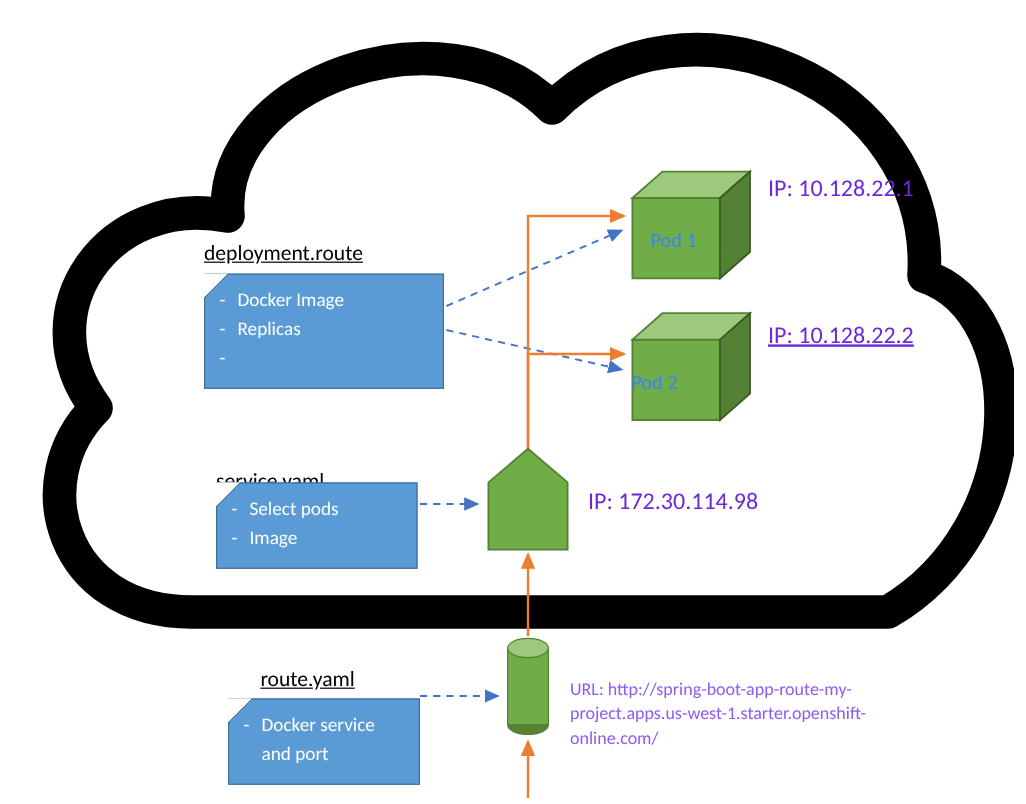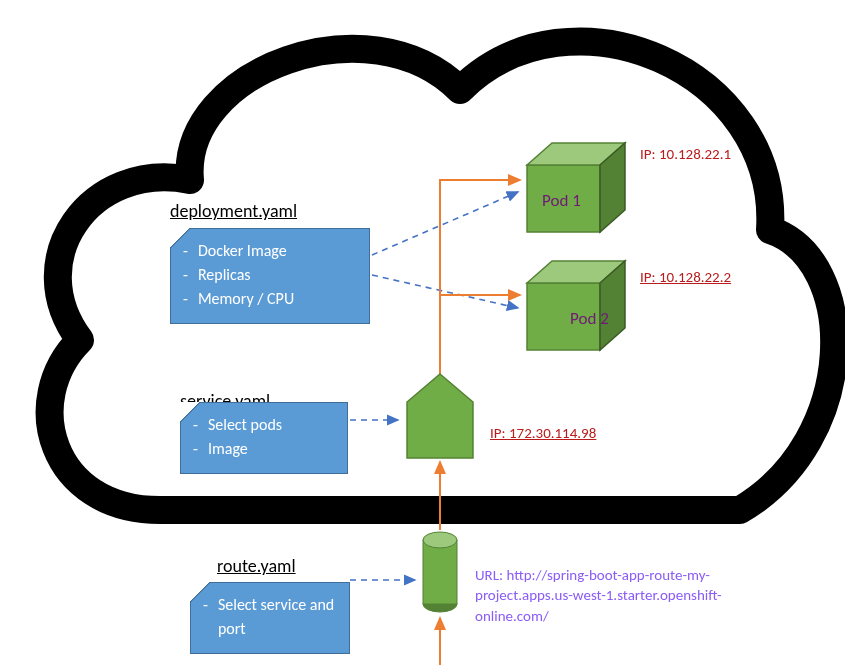--- a/index.html
+++ b/index.html
@@ -48,28 +48,28 @@
     background: linear-gradient(135deg, #fff 0 49%, #3f6f99 50% 52%, #5b9bd5 53% 100%);
   }
   .yaml-item {
     display: flex;
     gap: 10px;
   }
   .yaml-item .dash { flex: 0 0 auto; }
   .pod-label {
     position: absolute;
     font-size: 17px;
-    color: #701a75;
+    color: #3b82f6;
     z-index: 5;
     pointer-events: none;
   }
   .ip-label {
     position: absolute;
-    font-size: 15px;
-    color: #b91c1c;
+    font-size: 20px;
+    color: #6d28d9;
     white-space: nowrap;
   }
   .url-label {
     position: absolute;
     font-size: 15px;
     color: #8b5cf6;
     width: 320px;
     line-height: 1.35;
   }
   .service-shape {
@@ -116,60 +116,59 @@
     <line x1="350" y1="580" x2="415" y2="580" stroke="#4472C4" stroke-width="1.6" stroke-dasharray="6 5" marker-end="url(#arr-blue)"></line>
 
     <line x1="440" y1="665" x2="440" y2="618" stroke="#ED7D31" stroke-width="2" marker-end="url(#arr-orange)"></line>
 
     <line x1="440" y1="530" x2="440" y2="462" stroke="#ED7D31" stroke-width="2" marker-end="url(#arr-orange)"></line>
 
     <path d="M 440 375 L 440 180 L 520 180" fill="none" stroke="#ED7D31" stroke-width="2" marker-end="url(#arr-orange)"></path>
     <path d="M 440 375 L 440 295 L 520 295" fill="none" stroke="#ED7D31" stroke-width="2" marker-end="url(#arr-orange)"></path>
   </svg>
 
-  <div class="yaml-label" style="left:170px; top:200px;">deployment.yaml</div>
+  <div class="yaml-label" style="left:170px; top:200px;">deployment.route</div>
   <div class="yaml-box" style="left:170px; top:228px; width:200px;">
     <div class="yaml-item">
         <span class="dash">-</span>
         <span>Docker Image</span>
       </div>
     <div class="yaml-item">
         <span class="dash">-</span>
         <span>Replicas</span>
       </div>
     <div class="yaml-item">
         <span class="dash">-</span>
-        <span>Memory / CPU</span>
       </div>
   </div>
 
   <div class="yaml-label" style="left:180px; top:390px;">service.yaml</div>
   <div class="yaml-box" style="left:180px; top:402px; width:168px;">
     <div class="yaml-item">
         <span class="dash">-</span>
         <span>Select pods</span>
       </div>
     <div class="yaml-item">
         <span class="dash">-</span>
         <span>Image</span>
       </div>
   </div>
 
   <div class="yaml-label" style="left:190px; top:555px;margin-left:27px;">route.yaml</div>
   <div class="yaml-box" style="left:190px; top:582px; width:160px;">
     <div class="yaml-item">
         <span class="dash">-</span>
-        <span>Select service and port</span>
+        <span>Docker service and port</span>
       </div>
   </div>
 
   <svg class="service-shape" style="left:405px; top:372px;" width="70" height="88">
     <polygon points="35,2 68,30 68,86 2,86 2,30" fill="#70AD47" stroke="#548235" stroke-width="1.5"></polygon>
   </svg>
-  <div class="ip-label" style="left:490px; top:424px;text-decoration:underline;">IP: 172.30.114.98</div>
+  <div class="ip-label" style="left:490px; top:406px;">IP: 172.30.114.98</div>
 
   <svg class="route-shape" style="left:421px; top:530px;" width="38" height="84">
     <ellipse cx="19" cy="74" rx="17" ry="8" fill="#548235" stroke="#548235" stroke-width="1"></ellipse>
     <rect x="2" y="10" width="34" height="64" fill="#70AD47" stroke="#548235" stroke-width="1"></rect>
     <ellipse cx="19" cy="10" rx="17" ry="8" fill="#9CC97C" stroke="#548235" stroke-width="1"></ellipse>
   </svg>
   <div class="url-label" style="left:475px; top:565px;">URL: http://spring-boot-app-route-my-project.apps.us-west-1.starter.openshift-online.com/</div>
 
   <svg class="cube" style="left:522px; top:140px;" width="110" height="95">
     <polygon points="5,25 78,25 78,92 5,92" fill="#70AD47" stroke="#548235" stroke-width="1.5"></polygon>
@@ -177,16 +176,16 @@
     <polygon points="78,25 103,3 103,70 78,92" fill="#548235" stroke="#3b5a25" stroke-width="1.5"></polygon>
   </svg>
   <div class="pod-label" style="left:542px; top:190px;">Pod 1</div>
   <div class="ip-label" style="left:640px; top:145px;">IP: 10.128.22.1</div>
 
   <svg class="cube" style="left:522px; top:258px;" width="110" height="95">
     <polygon points="5,25 78,25 78,92 5,92" fill="#70AD47" stroke="#548235" stroke-width="1.5"></polygon>
     <polygon points="5,25 30,3 103,3 78,25" fill="#9CC97C" stroke="#548235" stroke-width="1.5"></polygon>
     <polygon points="78,25 103,3 103,70 78,92" fill="#548235" stroke="#3b5a25" stroke-width="1.5"></polygon>
   </svg>
-  <div class="pod-label" style="left:570px; top:308px;text-align:center;">Pod 2</div>
+  <div class="pod-label" style="left:526px; top:308px;text-align:center;">Pod 2</div>
   <div class="ip-label" style="left:640px; top:268px;text-decoration:underline;">IP: 10.128.22.2</div>
 
 </div>
 
 </body></html>

